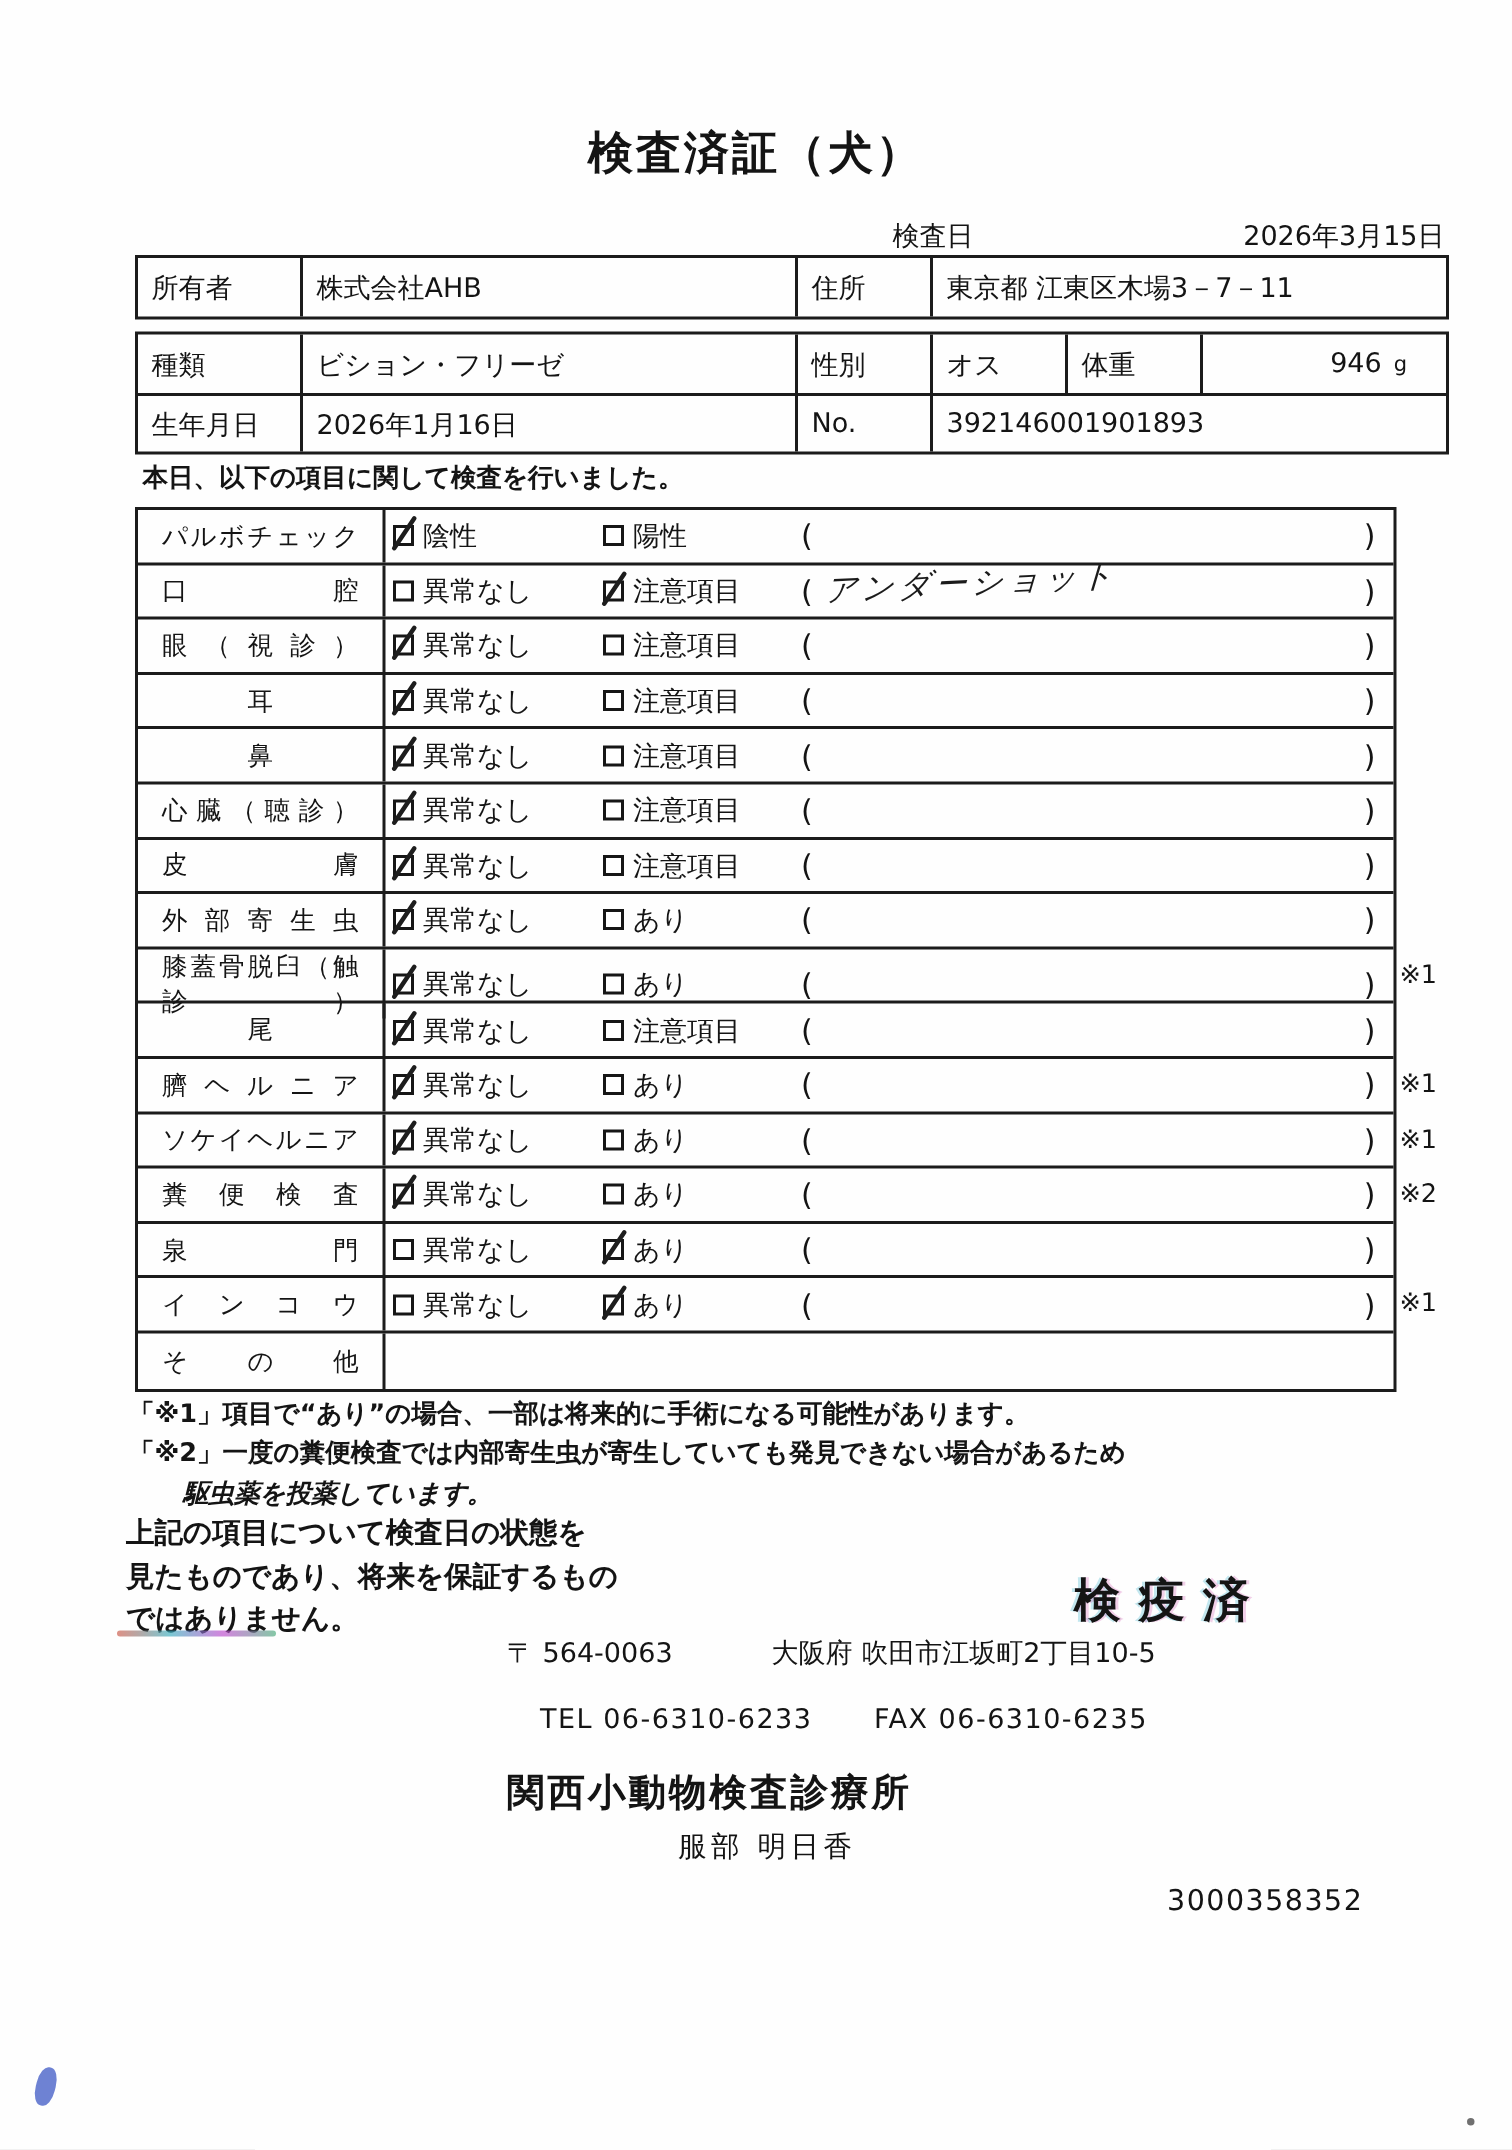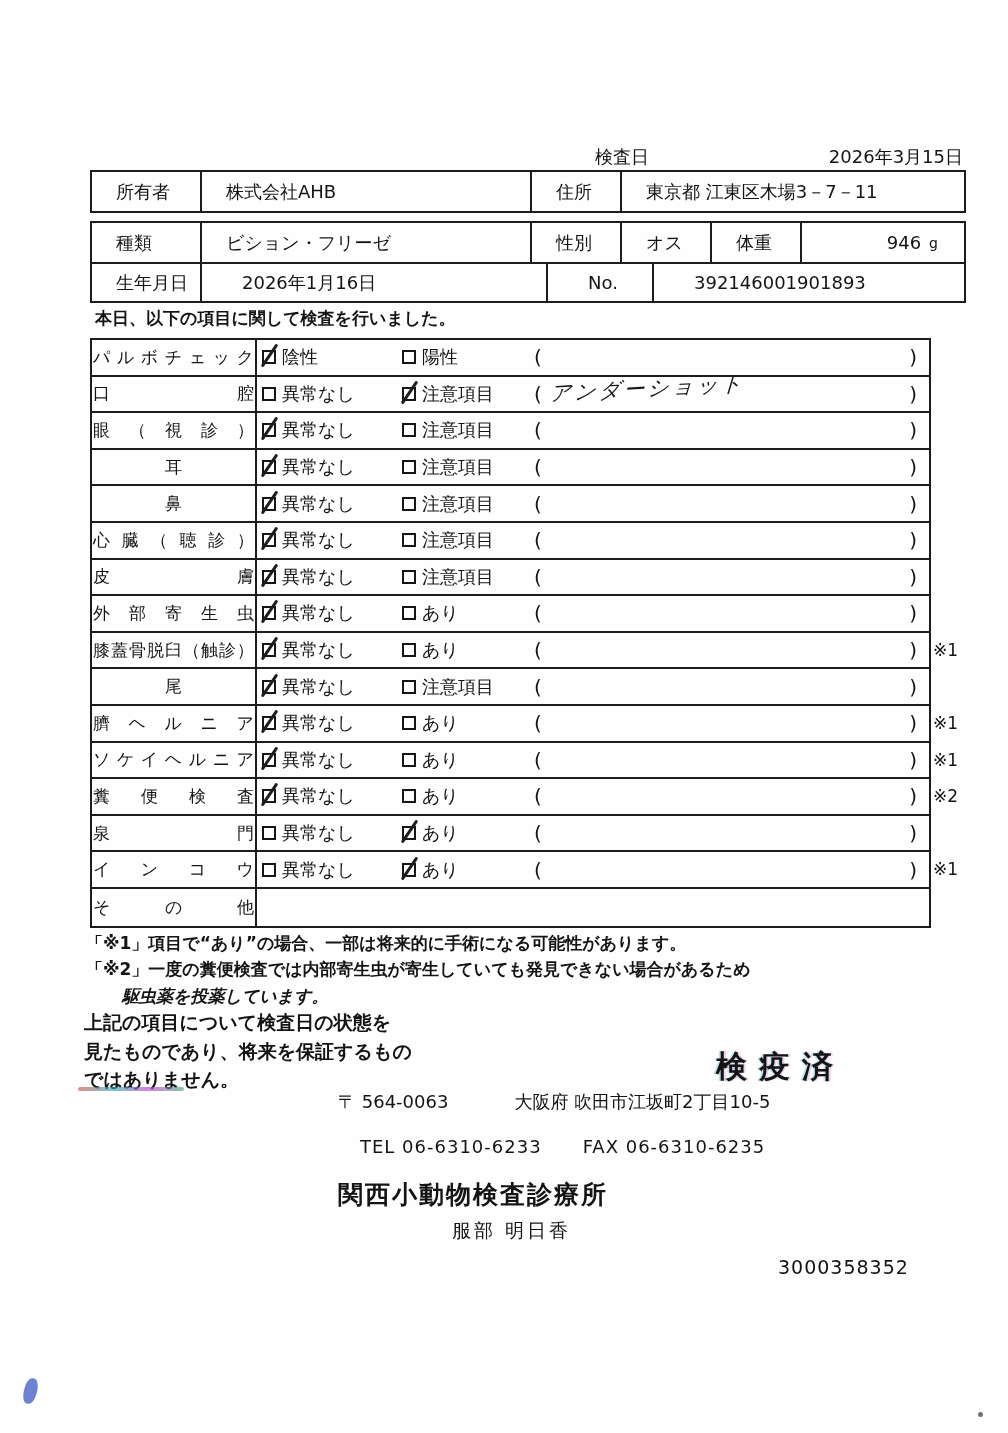--- a/index.html
+++ b/index.html
@@ -13,42 +13,42 @@
     position:absolute; top:82px; left:0; width:100%; margin:0;
     text-align:center; font-size:30px; font-weight:bold; letter-spacing:2px;
   }
   .date-row {
     position:absolute; top:145px; left:595px; width:368px;
     display:flex; justify-content:space-between; font-size:18px;text-align:center;
   }
   
   .tbl { position:absolute; left:90px; width:876px; border:2px solid #1c1c1c; }
   .trow { display:grid; height:39px; }
-  .trow + .trow { border-top:2px solid #1c1c1c;gap:16px; }
+  .trow + .trow { border-top:2px solid #1c1c1c; }
   .tbl1 { top:170px; }
   .tbl2 { top:221px; }
   .trow.r1 { grid-template-columns:110px 330px 90px 1fr; }
   .trow.r2 { grid-template-columns:110px 330px 90px 90px 90px 1fr; }
   .trow.r3 { grid-template-columns:110px 330px 90px 1fr; }
   .cell {
-    display:flex; align-items:center; padding:0 24px; font-size:18px;
+    display:flex; align-items:center; padding:0 9px; font-size:18px;
     border-right:2px solid #1c1c1c; white-space:nowrap; overflow:hidden;
   }
   .cell:last-child { border-right:none; }
   .cell.wt { justify-content:flex-end; padding-right:26px; gap:8px; }
   .cell .unit { font-size:14px; }
   .statement { position:absolute; top:307px; left:95px; font-size:17px; font-weight:bold; }
   
   .checklist { position:absolute; top:338px; left:90px; width:841px; border:2px solid #1c1c1c; }
   .row {
     position:relative; display:grid; grid-template-columns:165px 140px 135px 1fr;
     height:36.6px; border-bottom:2px solid #1c1c1c; align-items:center;
   }
   .row:last-child { border-bottom:none; }
-  .label-cell { height:100%; border-right:2px solid #1c1c1c; display:flex; align-items:center; padding:0 1px; }
+  .label-cell { height:100%; border-right:2px solid #1c1c1c; display:flex; align-items:center; padding:0 16px; }
   .label-text {
     display:block; width:100%; font-size:17px;
     text-align:justify; text-align-last:justify; text-justify:inter-character;
   }
   .label-text.single { text-align-last:center; }
   .opt-cell { display:flex; align-items:center; gap:6px; padding-left:5px; font-size:18px; }
   .cb { flex:none; width:14px; height:14px; border:2px solid #161616; position:relative; background:#fff; }
   .cb.checked::after {
     content:""; position:absolute; left:4px; top:-10px; width:3px; height:27px;
     background:#1d1d1d; transform:rotate(34deg); border-radius:2px;
@@ -82,20 +82,21 @@
     position:absolute; left:78px; top:1087px; width:106px; height:4px;
     background:linear-gradient(90deg,#c54,#3ab,#b4c,#4a7); opacity:.65; border-radius:2px;
   }
   .artifact-speck { position:absolute; left:978px; top:1412px; width:5px; height:5px; background:#333; border-radius:50%; opacity:.7; }
 </style>
 </head>
 <body>
 
 <div class="page">
 
+  <h1 class="title">検査済証（犬）</h1>
 
   <div class="date-row">
     <span>検査日</span>
     <span>2026年3月15日</span>
   </div>
 
   <div class="tbl tbl1">
     <div class="trow r1">
       <div class="cell">所有者</div>
       <div class="cell">株式会社AHB</div>

